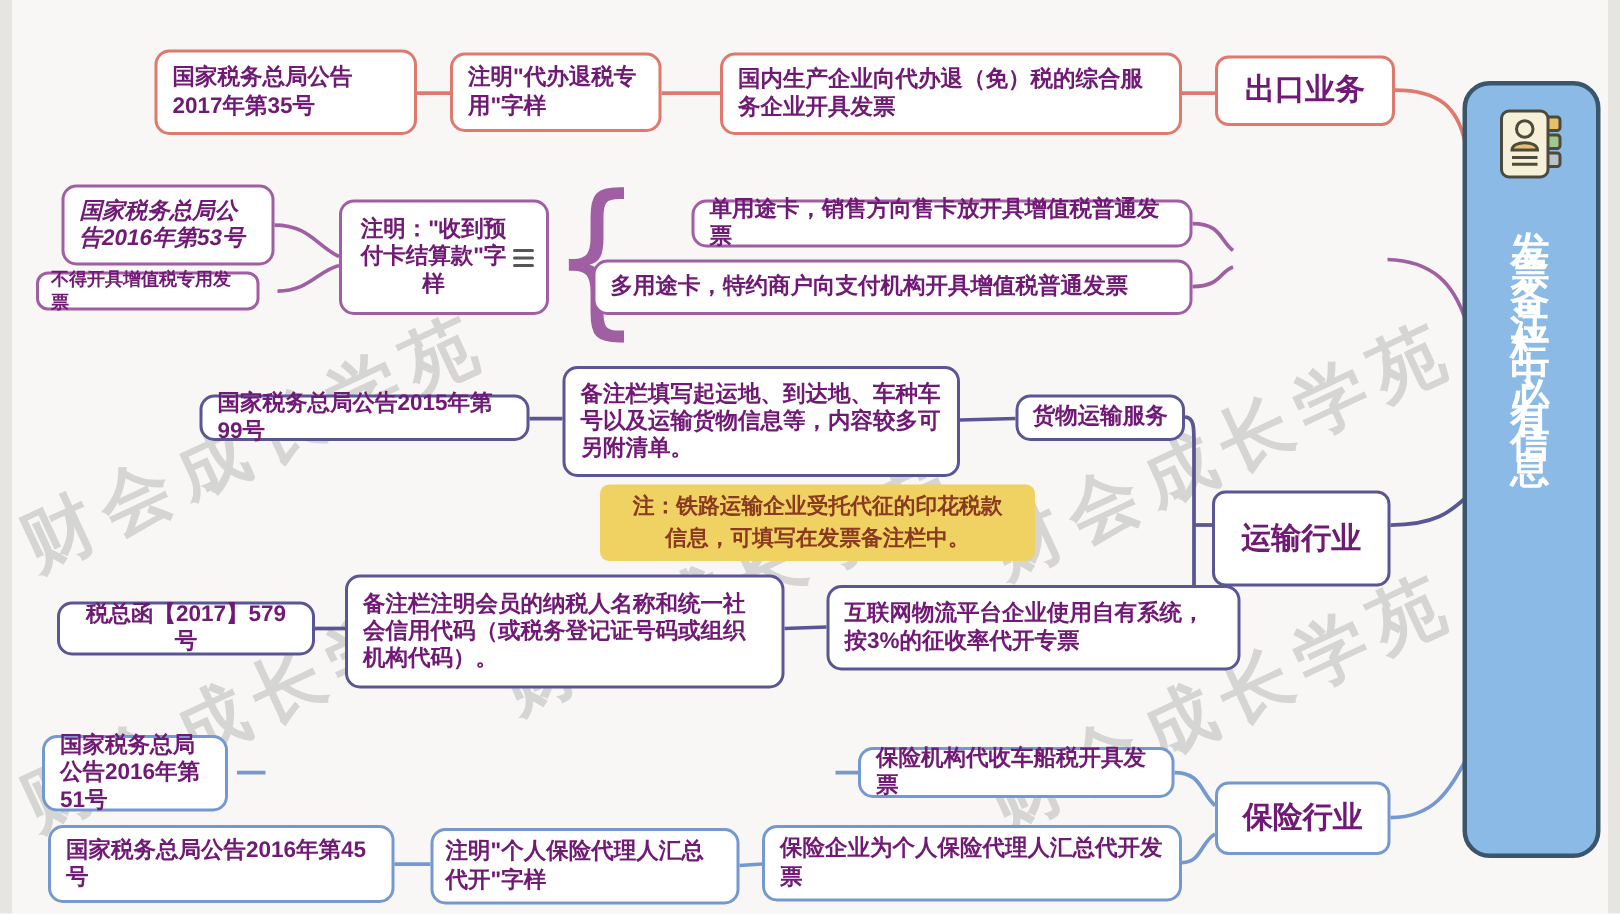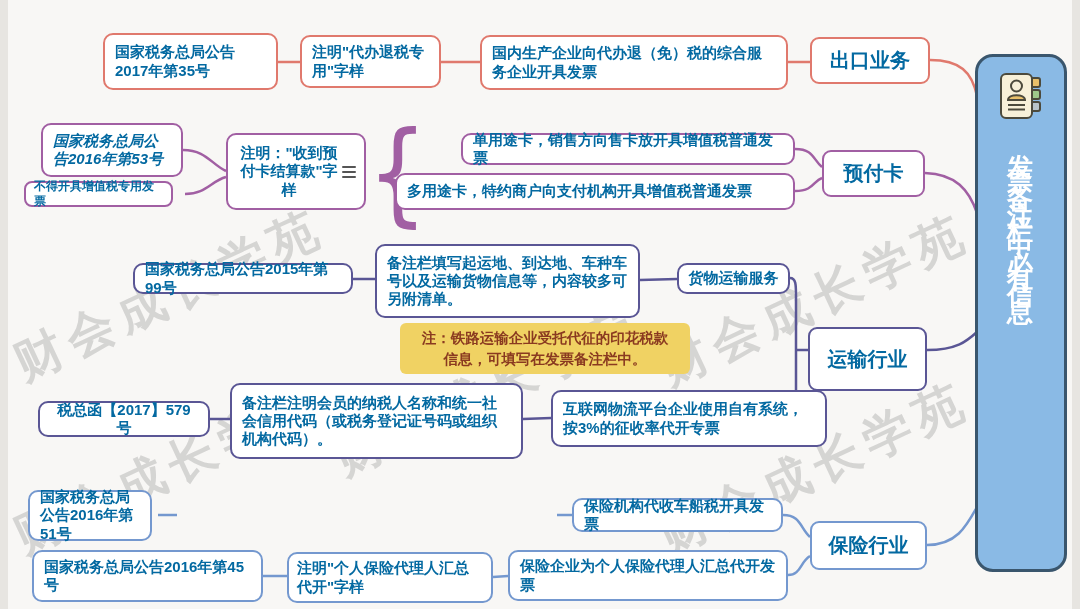--- a/index.html
+++ b/index.html
@@ -8,21 +8,21 @@
   .edge{position:absolute;top:0;width:8px;height:609px;background:#e7e5e1;}
   .edge.left{left:0;} .edge.right{right:0;}
 
   .wm{position:absolute;font-size:48px;font-weight:bold;color:rgba(150,150,150,0.35);
       letter-spacing:8px;white-space:nowrap;transform:translate(-50%,-50%) rotate(-25deg);
       z-index:1;pointer-events:none;}
 
   svg.links{position:absolute;left:0;top:0;z-index:2;pointer-events:none;}
 
   .box{position:absolute;z-index:3;background:#ffffff;border:2px solid #999;
-       border-radius:10px;box-sizing:border-box;color:#0369a1;font-weight:bold;
+       border-radius:10px;box-sizing:border-box;color:#701a75;font-weight:bold;
        font-size:15px;line-height:1.22;padding:5px 10px;display:flex;align-items:center;}
   .box .txt{width:100%;}
   .node{justify-content:center;text-align:center;font-size:20px;border-radius:9px;}
   .salmon{border-color:#e0796d;}
   .purple{border-color:#a15fa3;}
   .indigo{border-color:#5a5695;}
   .blue{border-color:#7498cf;}
 
   .small{font-size:12px;padding:2px 8px;border-radius:8px;}
   .center{text-align:center;justify-content:center;}
@@ -118,23 +118,20 @@
         <span></span>
       </div>
   </div>
   <div class="brace" style="left:362px;top:122px;">{</div>
   <div class="box purple" style="left:461px;top:133px;width:334px;height:32px;">
     <div class="txt">单用途卡，销售方向售卡放开具增值税普通发票</div>
   </div>
   <div class="box purple" style="left:395px;top:173px;width:400px;height:37px;">
     <div class="txt">多用途卡，特约商户向支付机构开具增值税普通发票</div>
   </div>
-  <div class="box purple node" style="left:822px;top:150px;width:103px;height:47px;">
-    <div class="txt">预付卡</div>
-  </div>
 
   <div class="box indigo" style="left:133px;top:263px;width:220px;height:31px;">
     <div class="txt">国家税务总局公告2015年第99号</div>
   </div>
   <div class="box indigo" style="left:375px;top:244px;width:265px;height:74px;">
     <div class="txt">备注栏填写起运地、到达地、车种车号以及运输货物信息等，内容较多可另附清单。</div>
   </div>
   <div class="box indigo center" style="left:677px;top:263px;width:113px;height:31px;padding:2px 6px;">
     <div class="txt">货物运输服务</div>
   </div>

